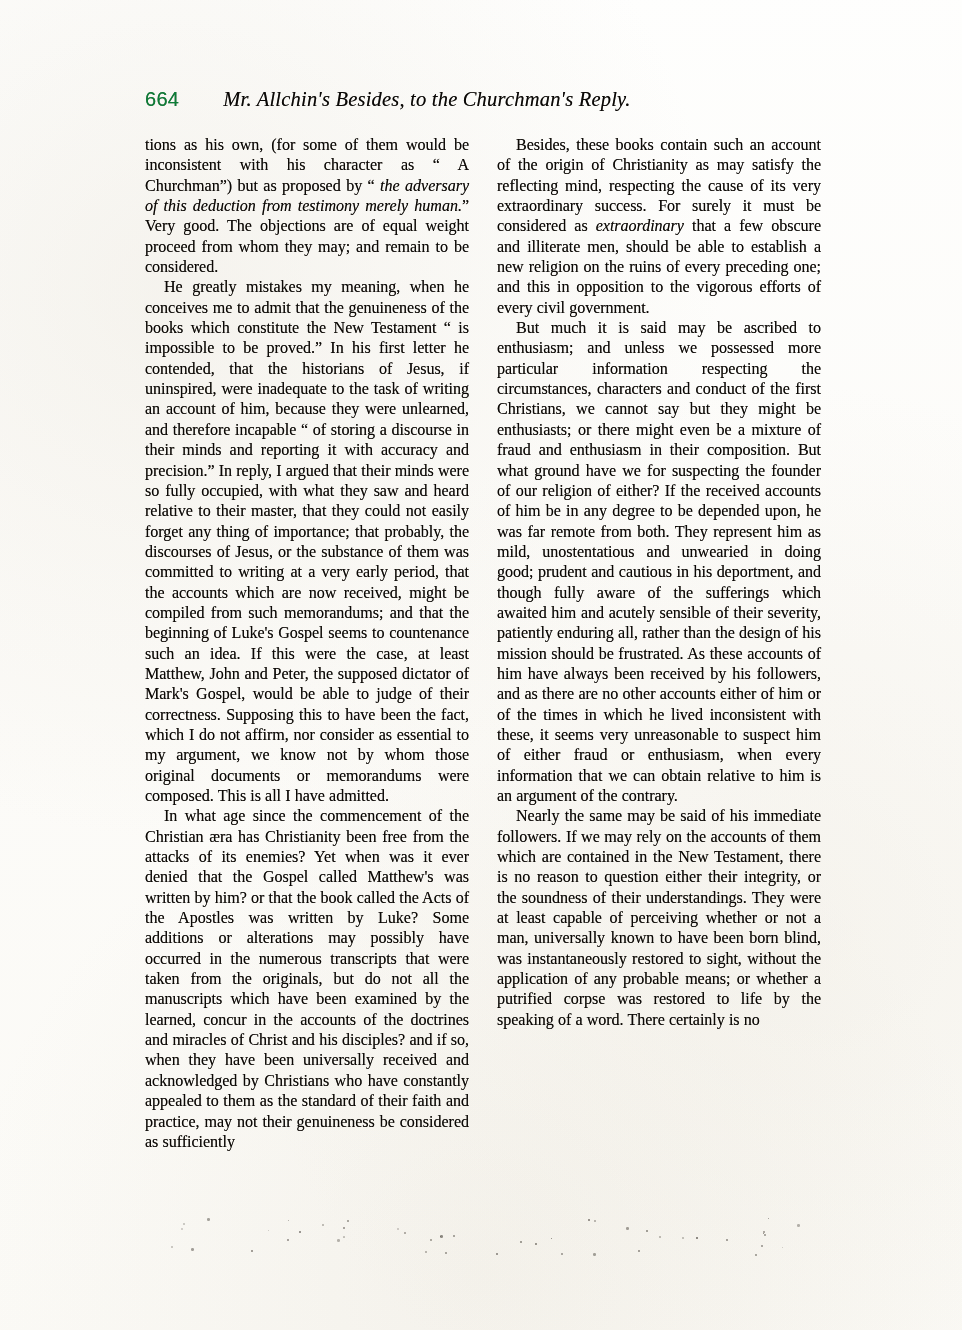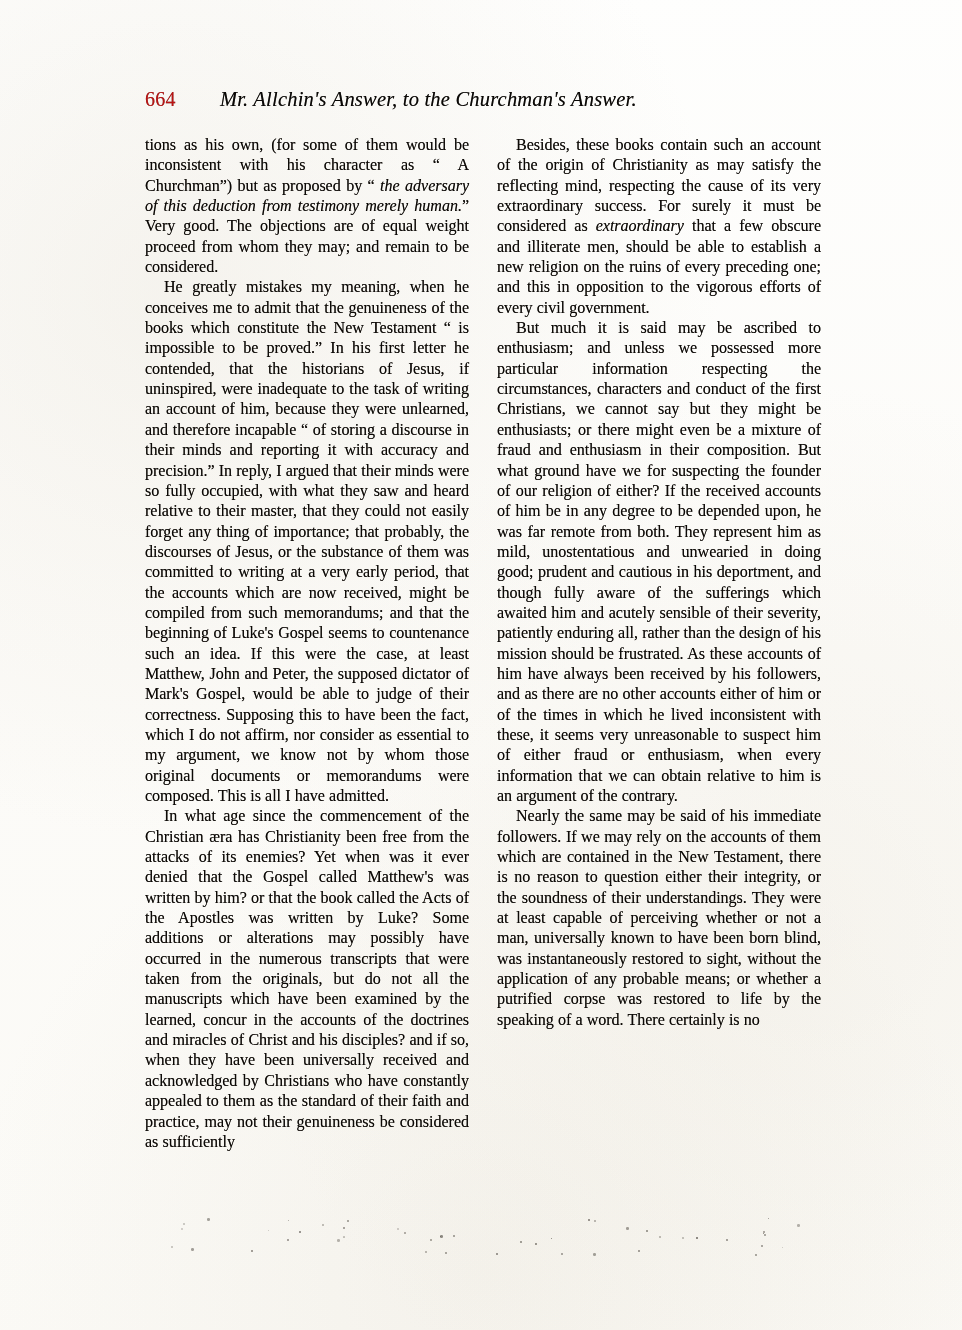--- a/index.html
+++ b/index.html
@@ -35,24 +35,24 @@
   }
 
   
   .running-head {
     display: flex;
     align-items: baseline;
     height: 38px;
     white-space: pre;
   }
   .folio {
-    font-family: Liberation Serif, serif;
+    font-family: Liberation Sans, sans-serif;
     font-size: 20px;
     letter-spacing: 0.3px;
-    color: #b91c1c;
+    color: #15803d;
   }
   .head-title {
     font-style: italic;
     font-size: 20.5px;
     margin-left: 44px;
     letter-spacing: 0.2px;
     color: #141210;
   }
 
   
@@ -99,21 +99,21 @@
 </style>
 </head>
 <body>
 
 <div id="page"></div>
 
 <div id="content">
 
   <div class="running-head">
     <span class="folio">664</span>
-    <span class="head-title">Mr. Allchin's Answer, to the Churchman's Answer.</span>
+    <span class="head-title">Mr. Allchin's Besides, to the Churchman's Reply.</span>
   </div>
 
   <div class="columns">
     <div class="col col-left">
         <p class="para"><span>tions as his own, (for some of them would be inconsistent with his character as “ A Churchman”) but as proposed by “ </span><i>the adversary of this deduction from testimony merely human.</i><span>” Very good. The objections are of equal weight proceed from whom they may; and remain to be considered.</span></p>
         <p class="para indent"><span>He greatly mistakes my meaning, when he conceives me to admit that the genuineness of the books which constitute the New Testament “ is impossible to be proved.” In his first letter he contended, that the historians of Jesus, if uninspired, were inadequate to the task of writing an account of him, because they were unlearned, and therefore incapable “ of storing a discourse in their minds and reporting it with accuracy and precision.” In reply, I argued that their minds were so fully occupied, with what they saw and heard relative to their master, that they could not easily forget any thing of importance; that probably, the discourses of Jesus, or the substance of them was committed to writing at a very early period, that the accounts which are now received, might be compiled from such memorandums; and that the beginning of Luke's Gospel seems to countenance such an idea. If this were the case, at least Matthew, John and Peter, the supposed dictator of Mark's Gospel, would be able to judge of their correctness. Supposing this to have been the fact, which I do not affirm, nor consider as essential to my argument, we know not by whom those original documents or memorandums were composed. This is all I have admitted.</span></p>
         <p class="para indent"><span>In what age since the commencement of the Christian æra has Christianity been free from the attacks of its enemies? Yet when was it ever denied that the Gospel called Matthew's was written by him? or that the book called the Acts of the Apostles was written by Luke? Some additions or alterations may possibly have occurred in the numerous transcripts that were taken from the originals, but do not all the manuscripts which have been examined by the learned, concur in the accounts of the doctrines and miracles of Christ and his disciples? and if so, when they have been universally received and acknowledged by Christians who have constantly appealed to them as the standard of their faith and practice, may not their genuineness be considered as sufficiently</span></p>
       </div>
     <div class="col col-right">
         <p class="para indent"><span>Besides, these books contain such an account of the origin of Christianity as may satisfy the reflecting mind, respecting the cause of its very extraordinary success. For surely it must be considered as </span><i>extraordinary</i><span> that a few obscure and illiterate men, should be able to establish a new religion on the ruins of every preceding one; and this in opposition to the vigorous efforts of every civil government.</span></p>

